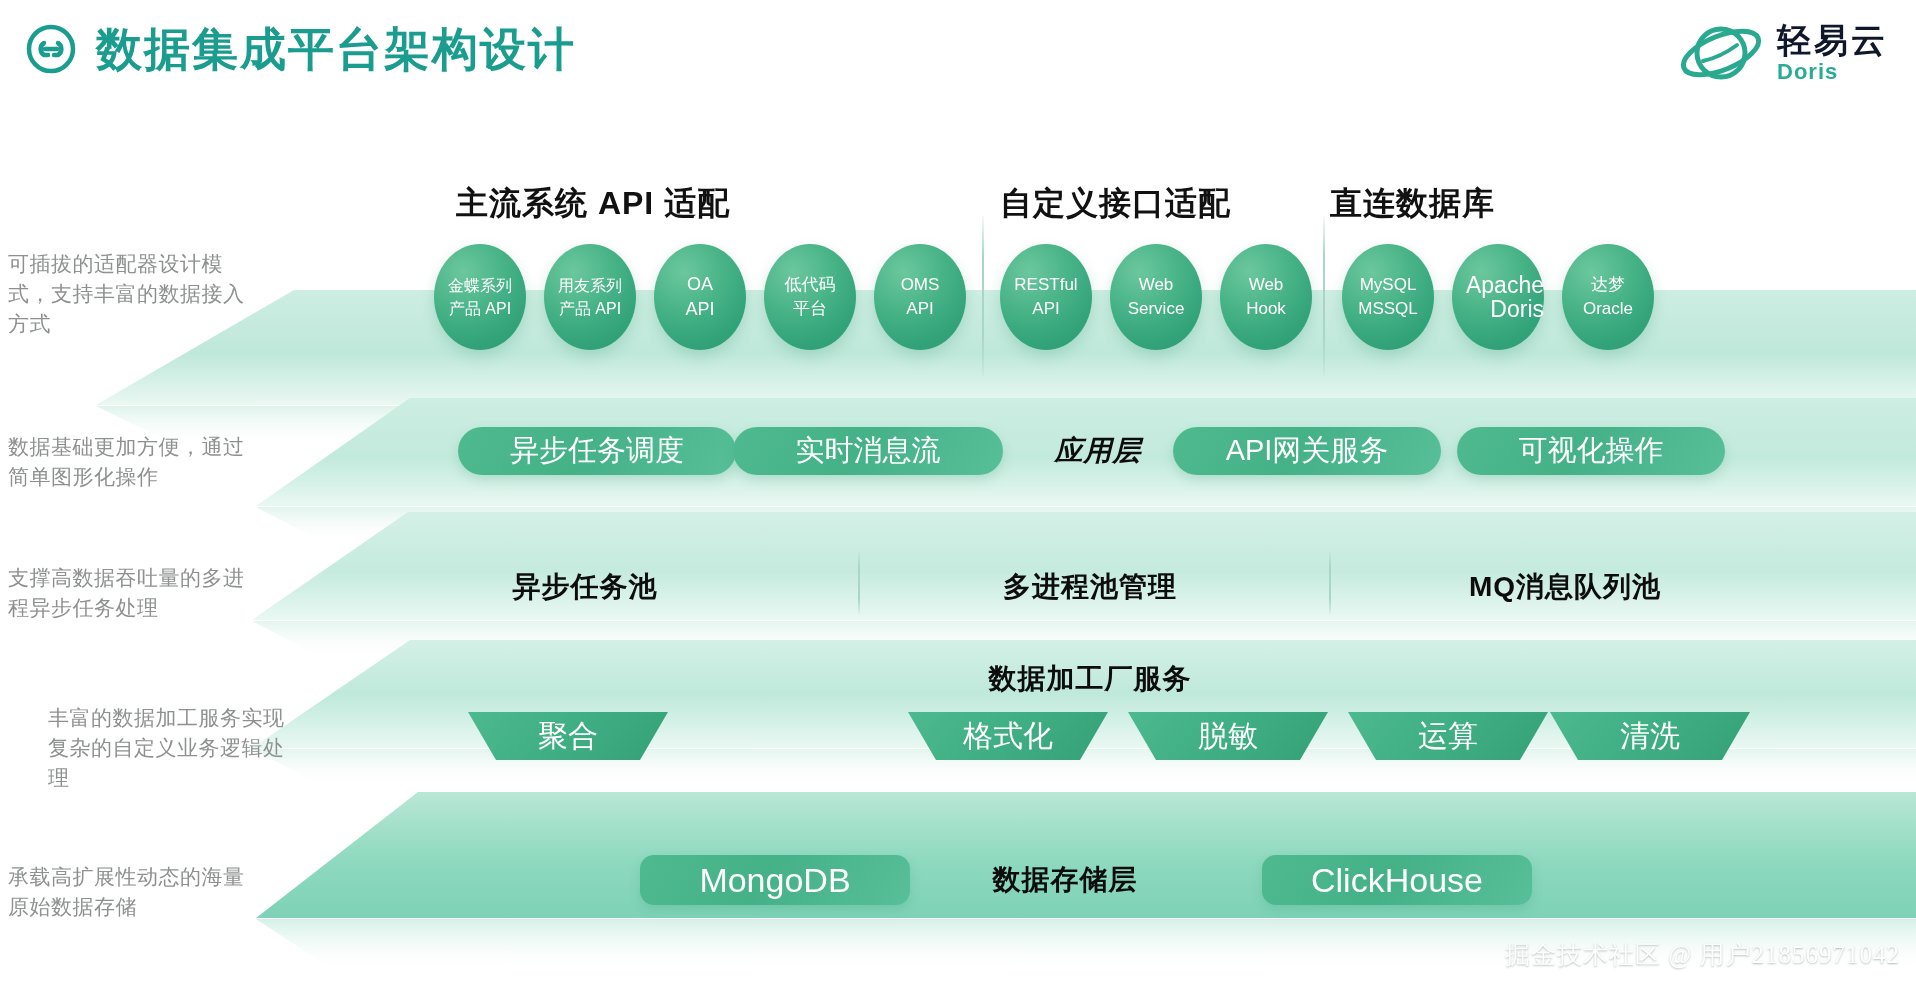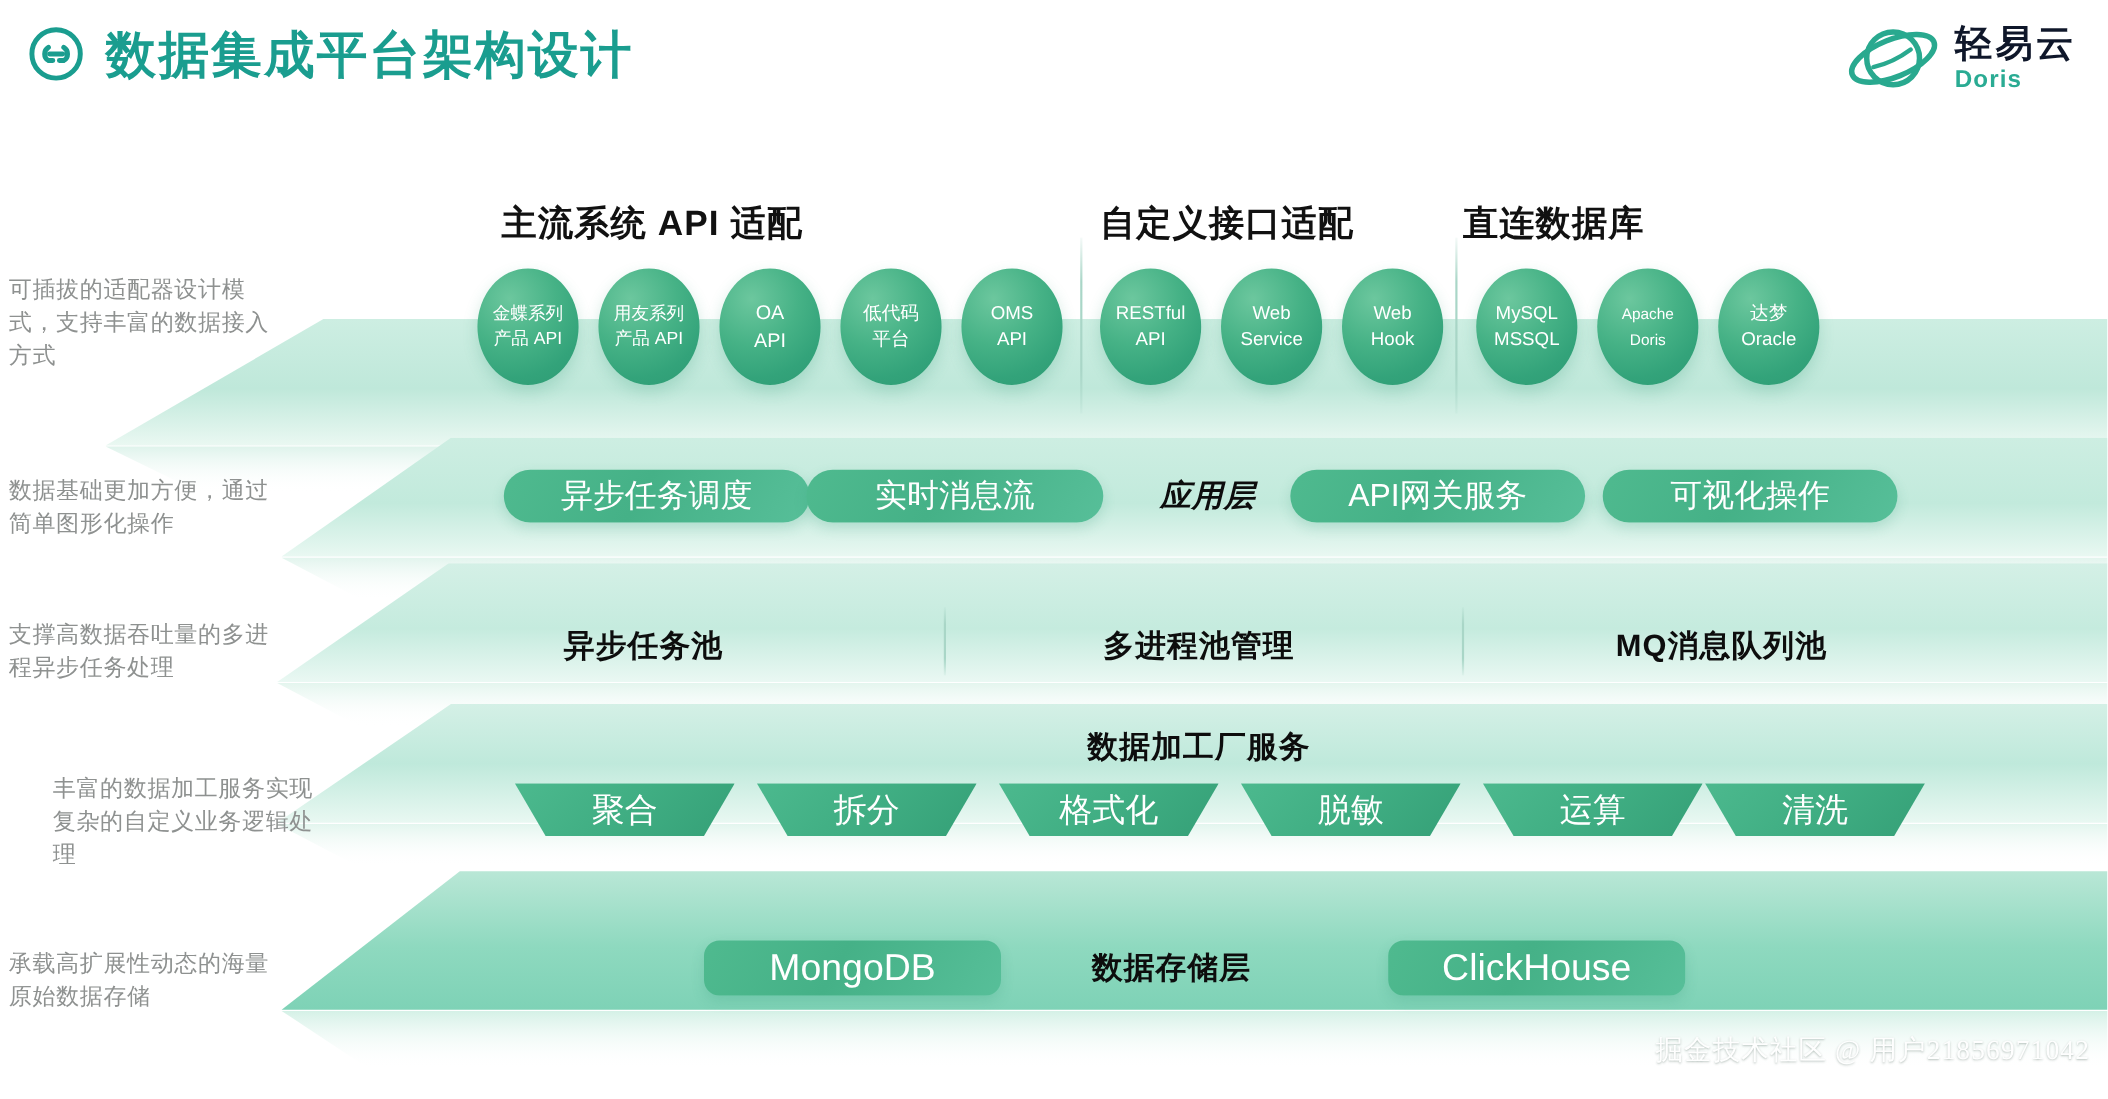--- a/index.html
+++ b/index.html
@@ -242,21 +242,21 @@
   </div>
   <div class="node" style="left:1220px;top:244px;width:92px;height:106px;font-size:17px;line-height:24px;">
     <span>Web</span>
     <span>Hook</span>
   </div>
 
   <div class="node" style="left:1342px;top:244px;width:92px;height:106px;font-size:17px;line-height:24px;">
     <span>MySQL</span>
     <span>MSSQL</span>
   </div>
-  <div class="node" style="left:1452px;top:244px;width:92px;height:106px;font-size:14px;line-height:24px;">
+  <div class="node" style="left:1452px;top:244px;width:92px;height:106px;font-size:23px;line-height:24px;align-items:flex-end;">
     <span>Apache</span>
     <span>Doris</span>
   </div>
   <div class="node" style="left:1562px;top:244px;width:92px;height:106px;font-size:17px;line-height:24px;">
     <span>达梦</span>
     <span>Oracle</span>
   </div>
 
   <div class="pill" style="left:458px;top:427px;width:278px;height:48px;border-radius:24px;font-size:29px;">异步任务调度</div>
   <div class="pill" style="left:733px;top:427px;width:270px;height:48px;border-radius:24px;font-size:29px;">实时消息流</div>
@@ -266,21 +266,20 @@
 
   <div class="vdiv" style="left:858px;top:552px;height:62px;"></div>
   <div class="vdiv" style="left:1329px;top:552px;height:62px;"></div>
   <div class="slab-label" style="left:450px;top:568px;width:270px;font-size:28px;line-height:38px;">异步任务池</div>
   <div class="slab-label" style="left:955px;top:568px;width:270px;font-size:28px;line-height:38px;">多进程池管理</div>
   <div class="slab-label" style="left:1430px;top:568px;width:270px;font-size:28px;line-height:38px;">MQ消息队列池</div>
 
   <div class="slab-label" style="left:930px;top:660px;width:320px;font-size:28px;line-height:38px;">数据加工厂服务</div>
 
   <div class="trap" style="left:468px;top:712px;width:200px;height:48px;font-size:30px;">聚合</div>
-  <div class="trap" style="left:688px;top:712px;width:200px;height:48px;font-size:30px;">拆分</div>
   <div class="trap" style="left:908px;top:712px;width:200px;height:48px;font-size:30px;">格式化</div>
   <div class="trap" style="left:1128px;top:712px;width:200px;height:48px;font-size:30px;">脱敏</div>
   <div class="trap" style="left:1348px;top:712px;width:200px;height:48px;font-size:30px;">运算</div>
   <div class="trap" style="left:1550px;top:712px;width:200px;height:48px;font-size:30px;">清洗</div>
 
   <div class="pill" style="left:640px;top:855px;width:270px;height:50px;border-radius:14px;font-size:34px;">MongoDB</div>
   <div class="slab-label" style="left:950px;top:861px;width:230px;font-size:28px;line-height:38px;">数据存储层</div>
   <div class="pill" style="left:1262px;top:855px;width:270px;height:50px;border-radius:14px;font-size:34px;">ClickHouse</div>
 
   <div class="watermark">掘金技术社区 @ 用户21856971042</div>

